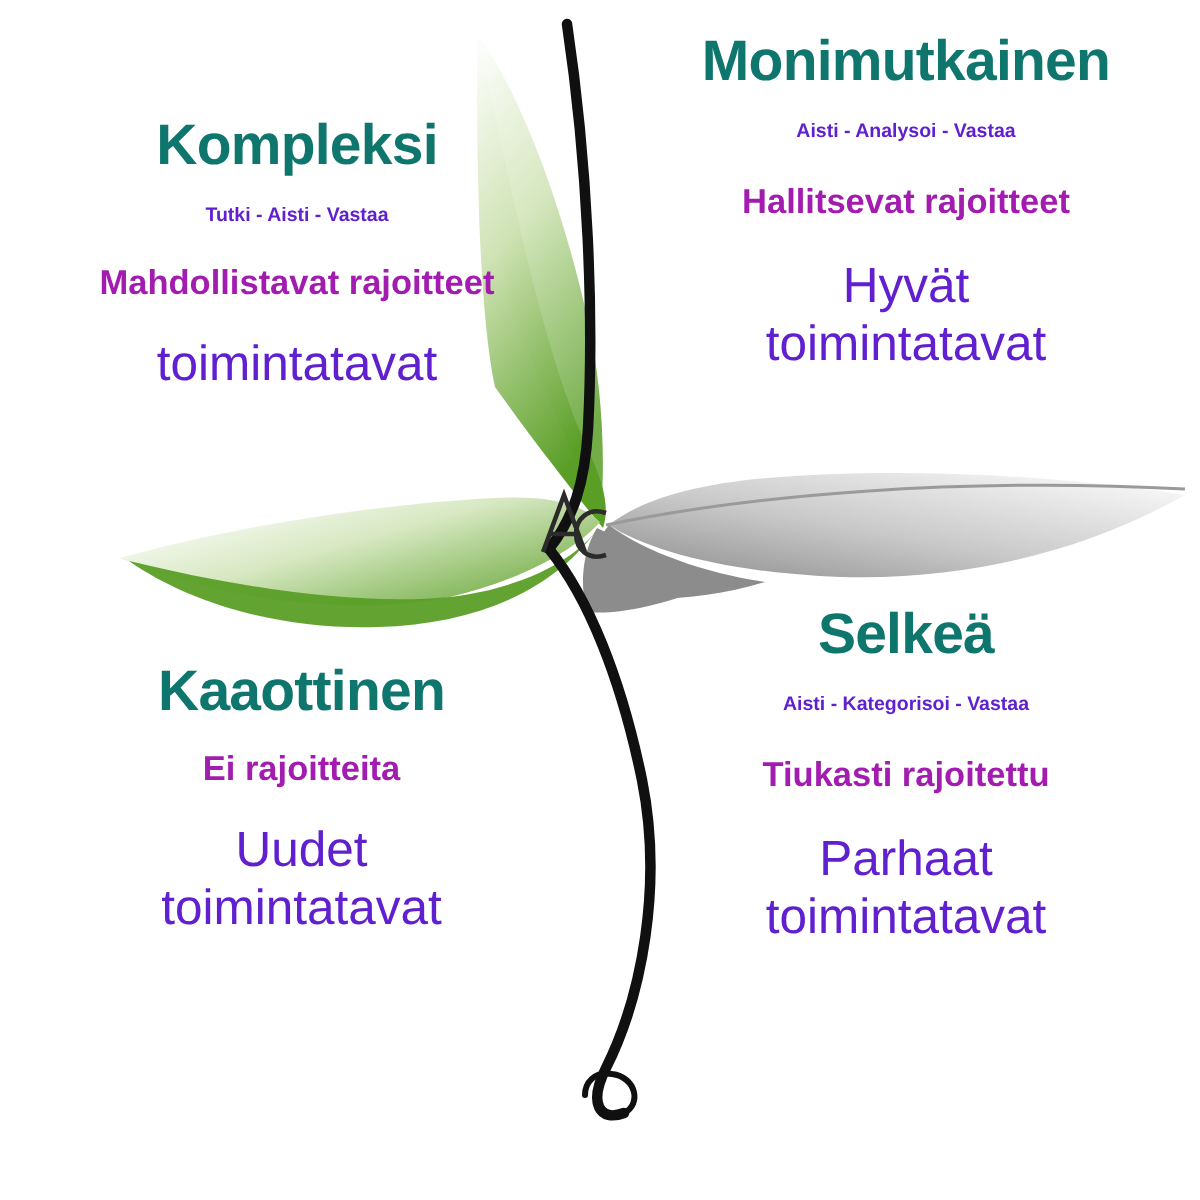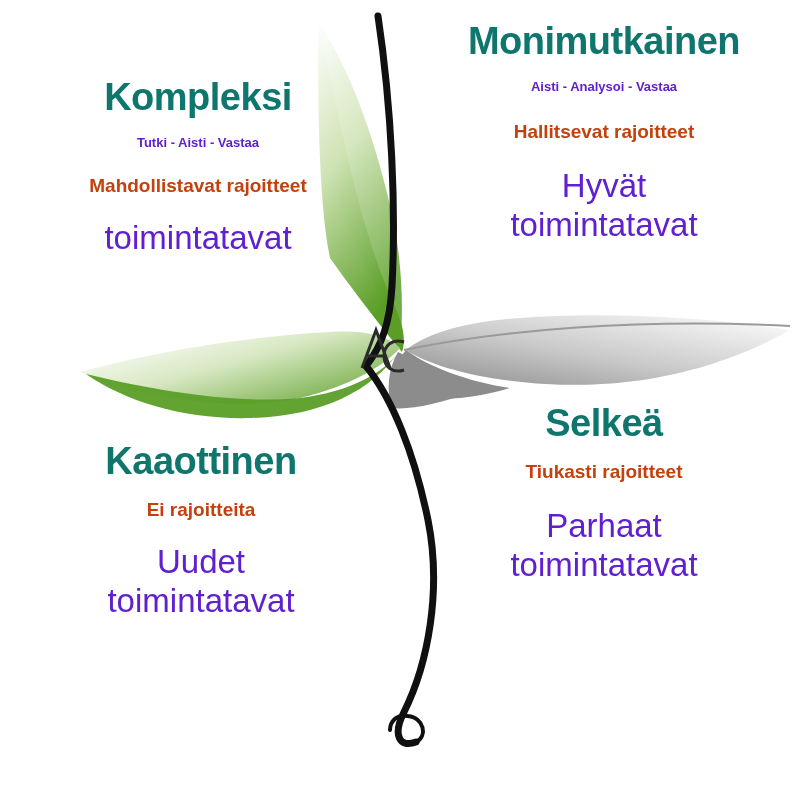--- a/index.html
+++ b/index.html
@@ -42,22 +42,22 @@
   .quad .dom-seq {
     font-weight: bold;
     color: #6020d0;
     font-size: 13px;
     line-height: 1.1;
     margin: 0 0 22px 0;
     white-space: nowrap;
   }
   .quad .dom-constraint {
     font-weight: bold;
-    color: #c2410c;
-    font-size: 19px;
+    color: #a21caf;
+    font-size: 23px;
     line-height: 1.1;
     margin: 0 0 16px 0;
     white-space: nowrap;
   }
   .quad .dom-practice {
     font-weight: normal;
     color: #6020d0;
     font-size: 33px;
     line-height: 1.18;
     margin: 0;
@@ -166,20 +166,21 @@
     <div class="dom-title">Kaaottinen</div>
     <div class="dom-constraint">Ei rajoitteita</div>
     <div class="dom-practice">
       <div>Uudet</div>
       <div>toimintatavat</div>
     </div>
   </div>
 
   <div class="quad" id="quad-clear">
     <div class="dom-title">Selkeä</div>
-    <div class="dom-constraint">Tiukasti rajoitteet</div>
+    <div class="dom-seq">Aisti - Kategorisoi - Vastaa</div>
+    <div class="dom-constraint">Tiukasti rajoitettu</div>
     <div class="dom-practice">
       <div>Parhaat</div>
       <div>toimintatavat</div>
     </div>
   </div>
 
 </div>
 
 </body></html>

